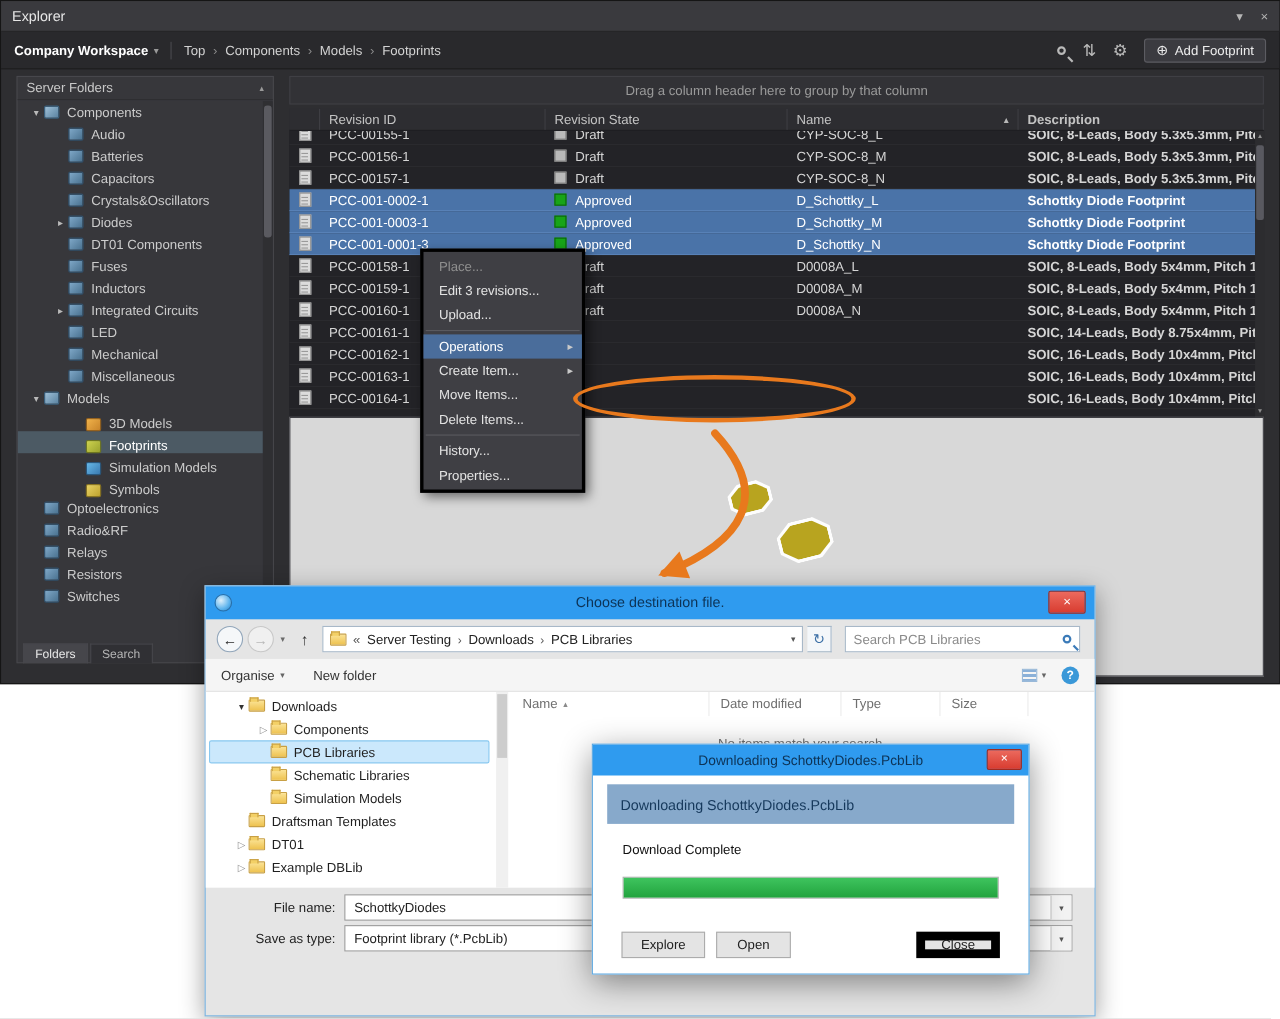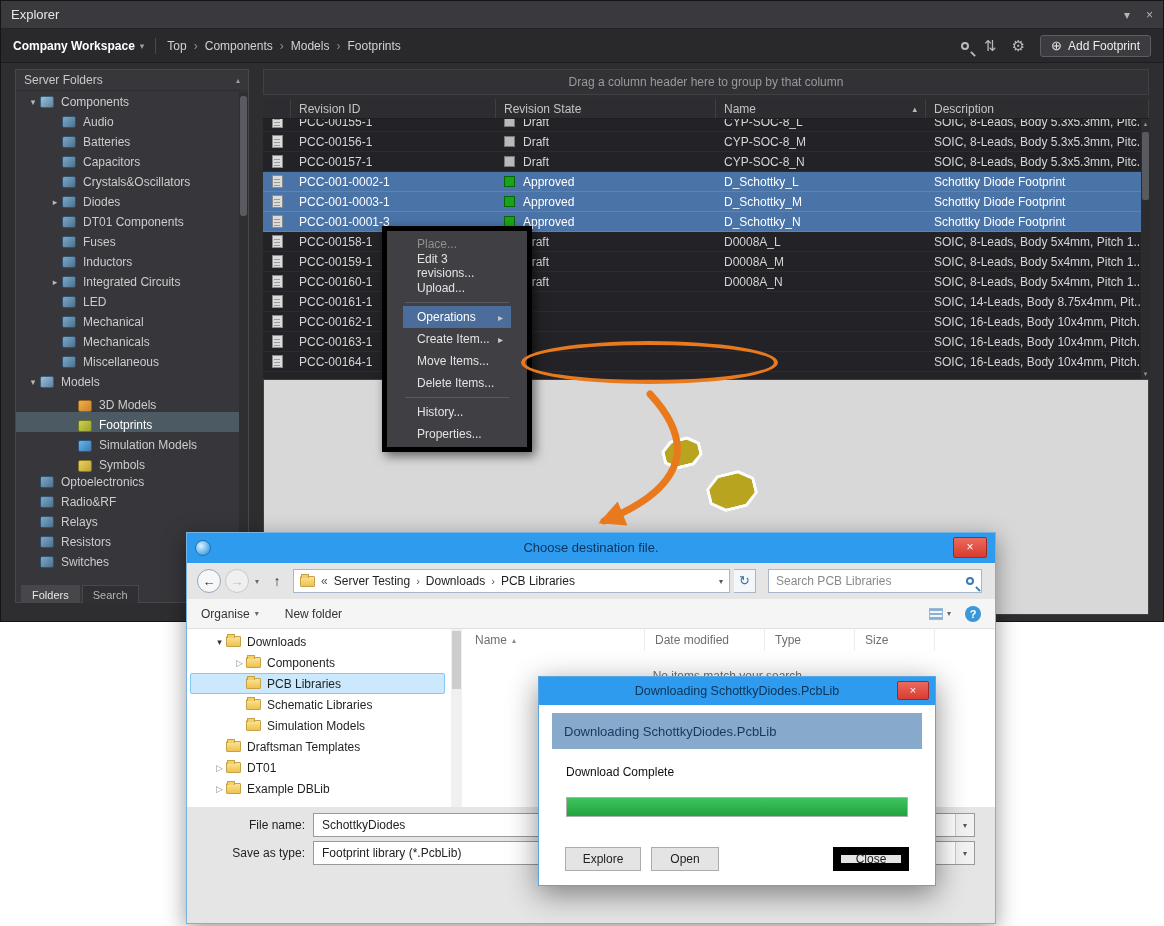--- a/index.html
+++ b/index.html
@@ -51,21 +51,21 @@
     border-bottom:none; display:flex; align-items:center; }
   .sb-tab.active { background:#46464b; color:#e8e8e8; }
 
   
   .groupbar { position:absolute; left:262px; top:68px; width:886px; height:26px; background:#323236; border:1px solid #3f3f44;
     color:#9a9a9a; display:flex; align-items:center; justify-content:center; }
   .ghead { position:absolute; left:262px; top:98px; width:886px; height:20px; background:#2d2d31; display:flex;
     color:#c3c3c3; border-bottom:1px solid #1f1f22; }
   .gh-cell { display:flex; align-items:center; padding:0 8px; border-right:1px solid #3e3e43; }
   .w-icon { flex:0 0 28px; justify-content:center; padding:0; }
-  .w-id { flex:0 0 205px; } .w-state { flex:0 0 220px; } .w-name { flex:0 0 210px; } .w-desc { flex:1; }
+  .w-id { flex:0 0 205px; } .w-state { flex:0 0 220px; } .w-name { flex:0 0 210px; } .w-desc { flex:1;font-weight:bold; }
   .sort-arrow { margin-left:auto; font-size:9px; color:#b8b8b8; }
   .grid-rows { position:absolute; left:262px; top:118px; width:878px; height:260px; overflow:hidden; background:#232327; }
   .grid-rows .grid-row:first-child { margin-top:-7px; }
   .grid-row { height:20px; display:flex; align-items:center; color:#d5d5d5; border-bottom:1px solid #2c2c30; background:#232327; }
   .grid-row.sel { background:#4a73a8; color:#fff; border-bottom-color:#5a83b8; }
   .cell { padding:0 8px; display:flex; align-items:center; overflow:hidden; white-space:nowrap; height:100%; }
   .row-icon { width:11px; height:13px; background:#dcdcdc; border:1px solid #8a8a8a; position:relative; }
   .row-icon::after { content:''; position:absolute; left:1px; top:3px; width:6px; height:1px; background:#9a9a9a;
     box-shadow:0 3px 0 #9a9a9a, 0 6px 0 #9a9a9a; }
   .stbox { width:11px; height:11px; margin-right:8px; flex:0 0 11px; }
@@ -76,21 +76,21 @@
   .gs-up,.gs-dn { position:absolute; left:0; width:9px; font-size:6px; color:#8f8f8f; text-align:center; line-height:10px; height:10px; }
   .gs-up { top:0; } .gs-dn { bottom:0; }
   .gs-thumb { position:absolute; left:1px; top:13px; width:7px; height:68px; background:#595960; border-radius:2px; }
   .preview { position:absolute; left:262px; top:378px; width:886px; height:236px; background:#d8d8d8; border:1px solid #3f3f44; }
   .pad { position:absolute; clip-path:polygon(28% 0,72% 0,100% 30%,100% 70%,72% 100%,28% 100%,0 70%,0 30%); background:#fdfdfd; }
   .pad::after { content:''; position:absolute; inset:3px; clip-path:polygon(28% 0,72% 0,100% 30%,100% 70%,72% 100%,28% 100%,0 70%,0 30%); background:#b8a41f; }
   .pad1 { left:398px; top:58px; width:40px; height:30px; transform:rotate(-14deg); }
   .pad2 { left:443px; top:92px; width:50px; height:38px; transform:rotate(-14deg); }
 
   
-  .menu { position:absolute; background:#3f3f44; border:5px solid #000000; box-shadow:3px 4px 10px rgba(0,0,0,.55); padding:2px 16px; }
+  .menu { position:absolute; background:#3f3f44; border:3px solid #000000; box-shadow:3px 4px 10px rgba(0,0,0,.55); padding:2px 0; }
   .ctx { left:382px; top:226px; width:150px; z-index:30; }
   .sub { left:532px; top:294px; width:268px; z-index:31; }
   .menu-item { height:22px; display:flex; align-items:center; padding:0 8px 0 14px; color:#e3e3e3; position:relative; }
   .sub .menu-item { padding-left:32px; height:23px; }
   .menu-item.hl { background:#4a6d9b; color:#fff; }
   .menu-item.dis { color:#8f8f8f; }
   .menu-sep { height:1px; background:#5a5a5f; margin:3px 2px; }
   .mi-arrow { margin-left:auto; font-size:10px; color:#c9c9c9; }
   .cart-icon { position:absolute; left:8px; top:6px; width:13px; height:9px; }
   .cart-icon::before { content:''; position:absolute; left:0; top:0; width:11px; height:7px; border:1px solid #cfcfcf; transform:skewX(-8deg); }
@@ -290,25 +290,20 @@
             <span class="tree-label">LED</span>
           </div>
           <div class="tree-item d1">
             <span class="expander"></span>
             <span class="tree-icon ic-category"></span>
             <span class="tree-label">Mechanical</span>
           </div>
           <div class="tree-item d1">
             <span class="expander"></span>
             <span class="tree-icon ic-category"></span>
-            <span class="tree-label">Mechanicals</span>
-          </div>
-          <div class="tree-item d1">
-            <span class="expander"></span>
-            <span class="tree-icon ic-category"></span>
             <span class="tree-label">Miscellaneous</span>
           </div>
           <div class="tree-item d0">
             <span class="expander">▾</span>
             <span class="tree-icon ic-models"></span>
             <span class="tree-label">Models</span>
           </div>
           <div class="tree-item d2">
             <span class="expander"></span>
             <span class="tree-icon ic-threed"></span>

